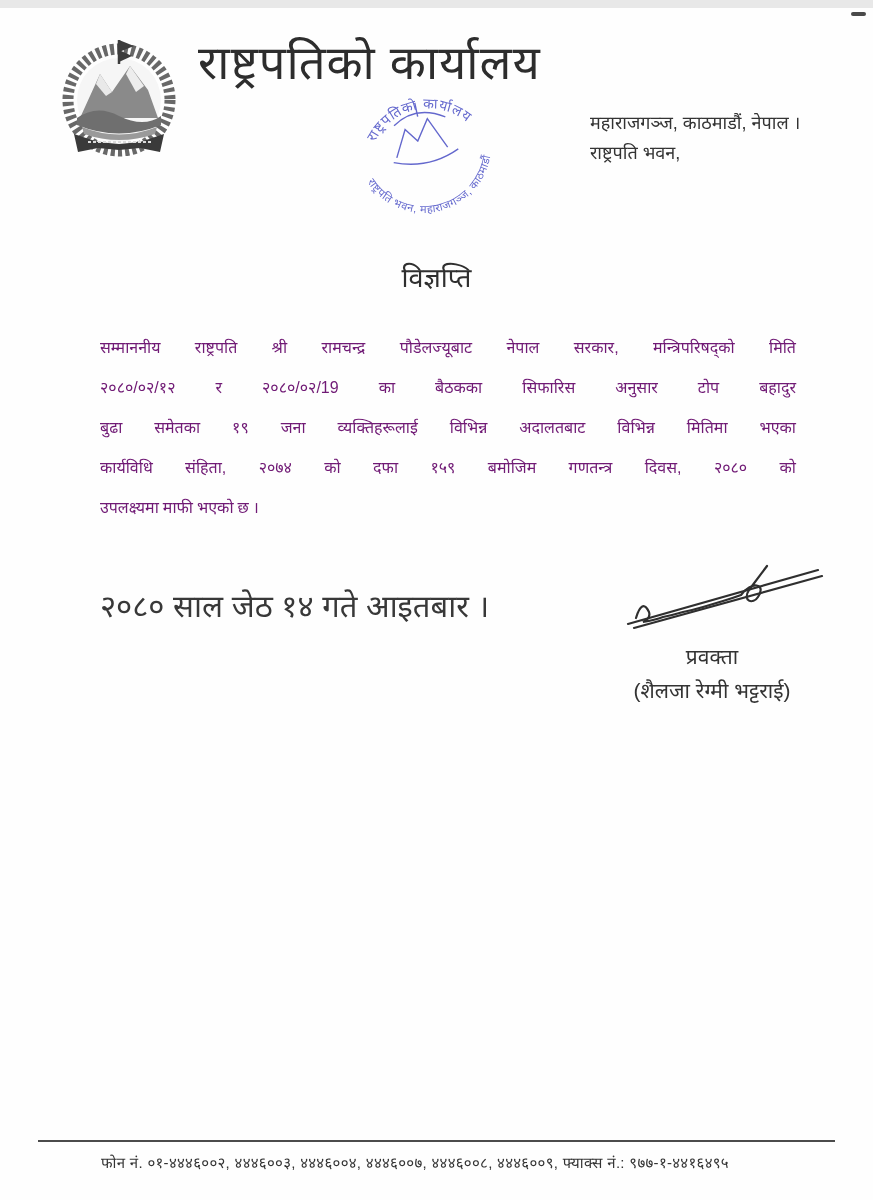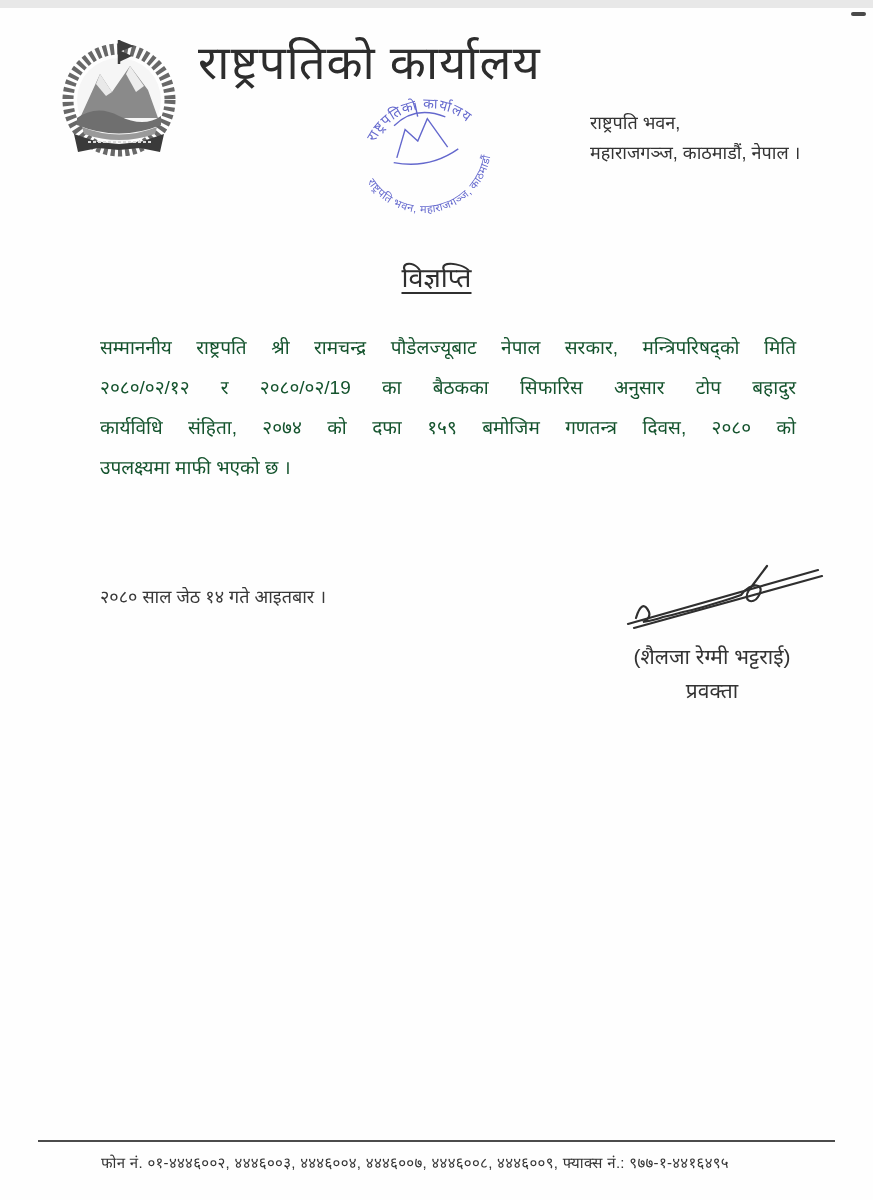--- a/index.html
+++ b/index.html
@@ -20,30 +20,30 @@
   }
   .stamp{position:absolute;left:336px;top:66px;width:175px;height:140px;transform:rotate(-12deg);opacity:.85;}
   .address{
     position:absolute;left:590px;top:100px;width:265px;
     font-size:18px;line-height:30px;color:#333;
   }
   .notice-heading{
     position:absolute;left:0;top:250px;width:873px;text-align:center;
     font-size:27px;color:#2f2f2f;
   }
-  .notice-heading span{text-decoration:underline;text-underline-offset:5px;}
+  .notice-heading span{text-underline-offset:5px;}
   .body-block{
     position:absolute;left:100px;top:320px;width:696px;
-    font-size:19px;line-height:40px;color:#14532d;
+    font-size:16px;line-height:40px;color:#701a75;
   }
   .body-line{text-align:justify;text-align-last:justify;}
-  .body-line.last{text-align:left;text-align-last:left;}
+  .body-line.last{text-align:left;text-align-last:left;font-family:Liberation Serif, serif;}
   .date-line{
     position:absolute;left:100px;top:576px;
-    font-size:18px;color:#383838;
+    font-size:31px;color:#383838;
   }
   .signature-svg{position:absolute;left:622px;top:546px;width:208px;height:82px;}
   .signatory{
     position:absolute;left:592px;top:632px;width:240px;text-align:center;
     font-size:21px;line-height:34px;color:#333;
   }
   .footer-rule{position:absolute;left:38px;top:1132px;width:797px;border-top:2.5px solid #4b4b4b;}
   .footer-text{
     position:absolute;left:0;top:1144px;width:830px;text-align:center;
     font-size:15px;color:#333;letter-spacing:.3px;
@@ -88,46 +88,47 @@
     </g>
     <g fill="none" stroke="#4a4fc5" stroke-width="1.4">
       <polyline points="56,78 70,52 80,66 94,46 108,78"></polyline>
       <path d="M52,82 Q85,96 118,82"></path>
       <path d="M60,46 Q85,30 112,48"></path>
       <line x1="85" y1="28" x2="85" y2="42"></line>
     </g>
   </svg>
 
   <div class="address">
+    <div>महाराजगञ्ज, काठमाडौं, नेपाल ।</div>
     <div>राष्ट्रपति भवन,</div>
-    <div>महाराजगञ्ज, काठमाडौं, नेपाल ।</div>
   </div>
 
   <div class="notice-heading">
     <span>विज्ञप्ति</span>
   </div>
 
   <div class="body-block">
     <div class="body-line">सम्माननीय राष्ट्रपति श्री रामचन्द्र पौडेलज्यूबाट नेपाल सरकार, मन्त्रिपरिषद्को मिति</div>
     <div class="body-line">२०८०/०२/१२ र २०८०/०२/19 का बैठकका सिफारिस अनुसार टोप बहादुर</div>
+    <div class="body-line">बुढा समेतका १९ जना व्यक्तिहरूलाई विभिन्न अदालतबाट विभिन्न मितिमा भएका</div>
     <div class="body-line">कार्यविधि संहिता, २०७४ को दफा १५९ बमोजिम गणतन्त्र दिवस, २०८० को</div>
     <div class="body-line last">उपलक्ष्यमा माफी भएको छ ।</div>
   </div>
 
   <div class="date-line">२०८० साल जेठ १४ गते आइतबार ।</div>
 
   <svg class="signature-svg" viewBox="0 0 208 82" aria-hidden="true">
     <g fill="none" stroke="#2f2f2f" stroke-width="2.2" stroke-linecap="round">
       <path d="M14,64 q 6,-20 13,-6 q 2,6 -6,10 q 12,-2 20,-5 q 10,-2 20,-5 q 10,-2 20,-5 q 10,-3 20,-6 q 10,-3 18,-6 c 10,-14 26,-12 17,2 c -5,8 -16,4 -9,-7 l 18,-24"></path>
       <path d="M6,70 L 196,16"></path>
       <path d="M12,74 L 200,22"></path>
     </g>
   </svg>
 
   <div class="signatory">
+    <div>प्रवक्ता</div>
     <div>(शैलजा रेग्मी भट्टराई)</div>
-    <div>प्रवक्ता</div>
   </div>
 
   <div class="footer-rule"></div>
   <div class="footer-text">फोन नं. ०१-४४४६००२, ४४४६००३, ४४४६००४, ४४४६००७, ४४४६००८, ४४४६००९, फ्याक्स नं.: ९७७-१-४४१६४९५</div>
 
 </div>
 
 </body></html>

